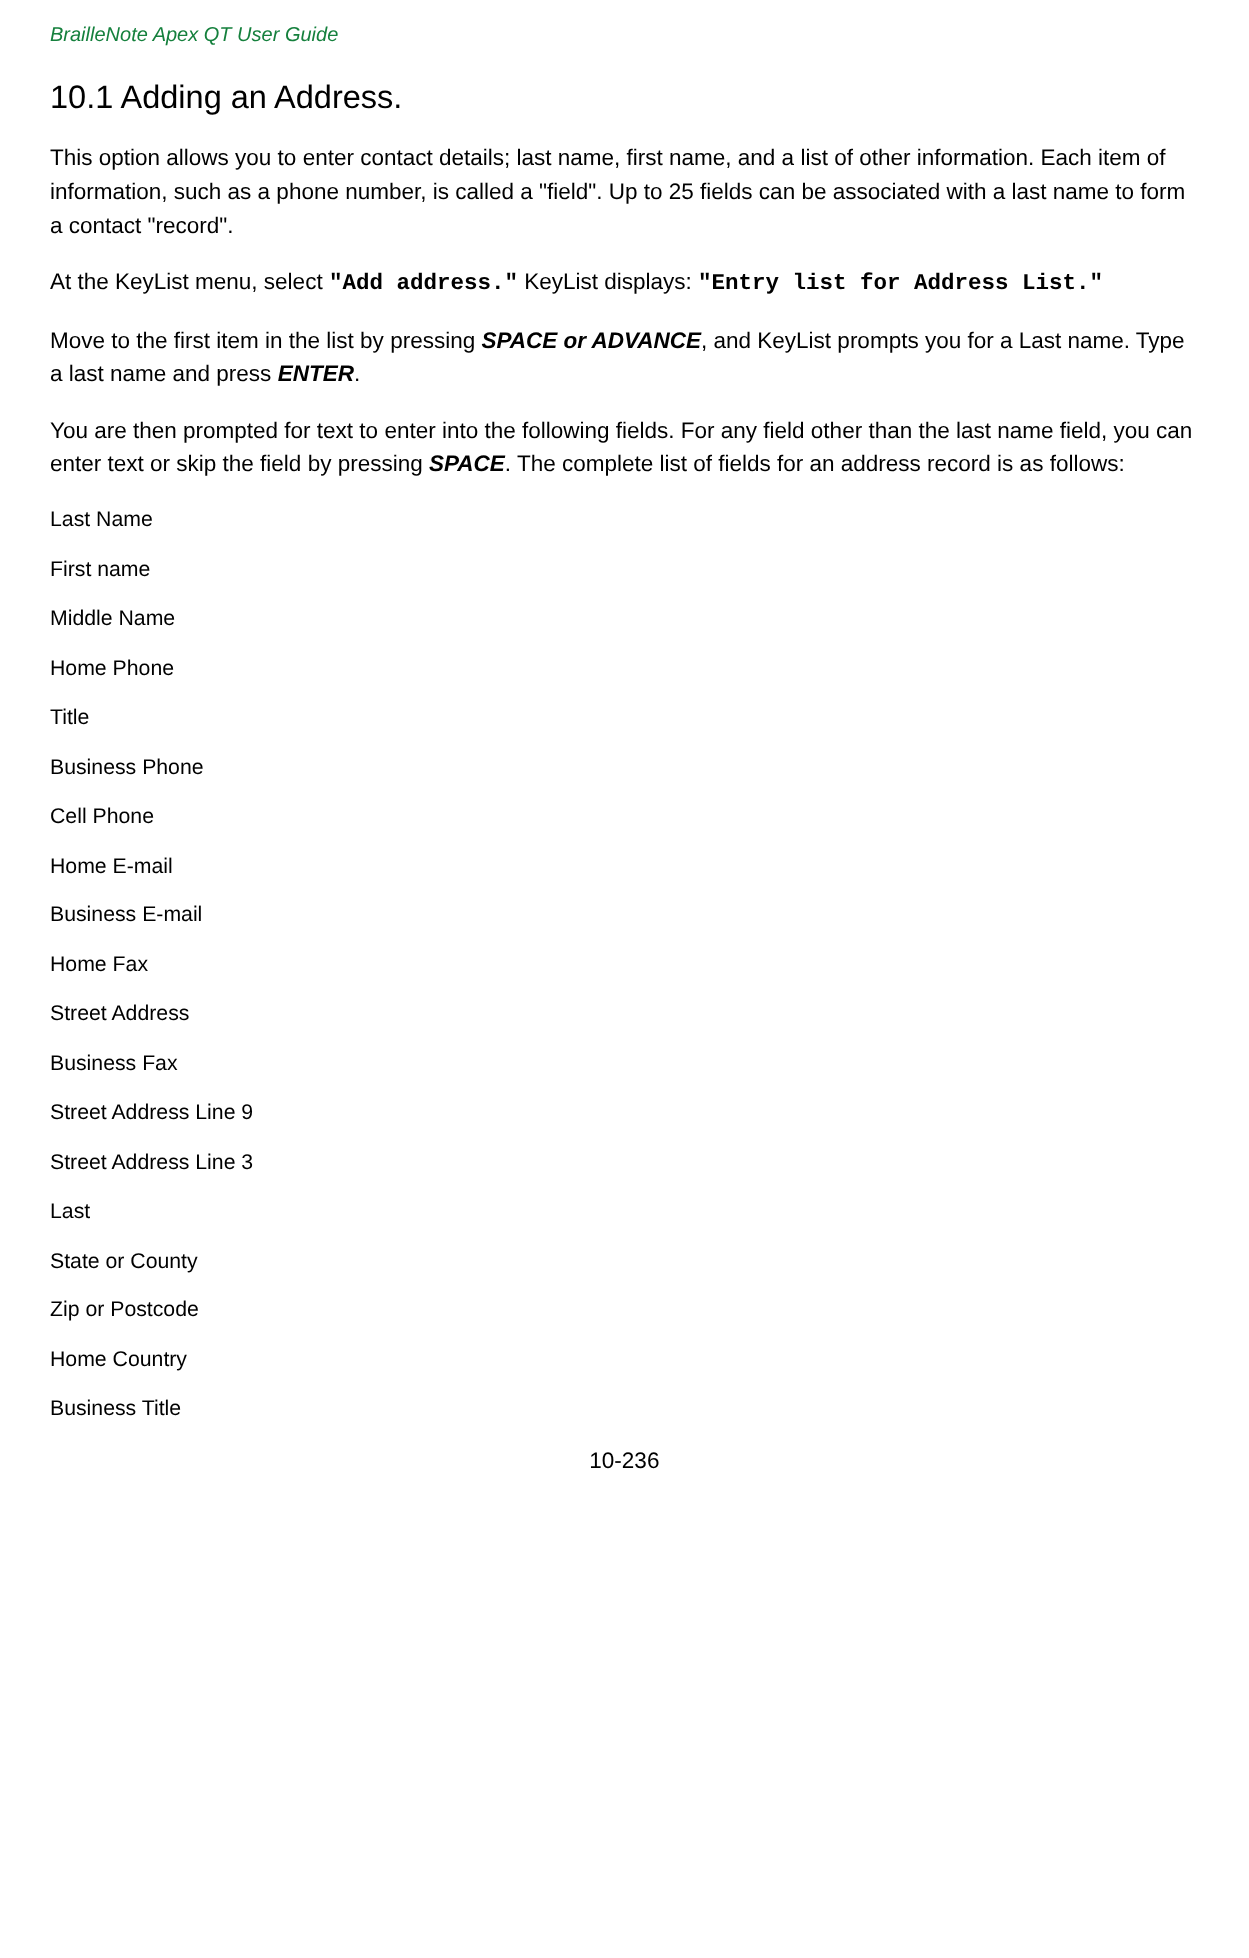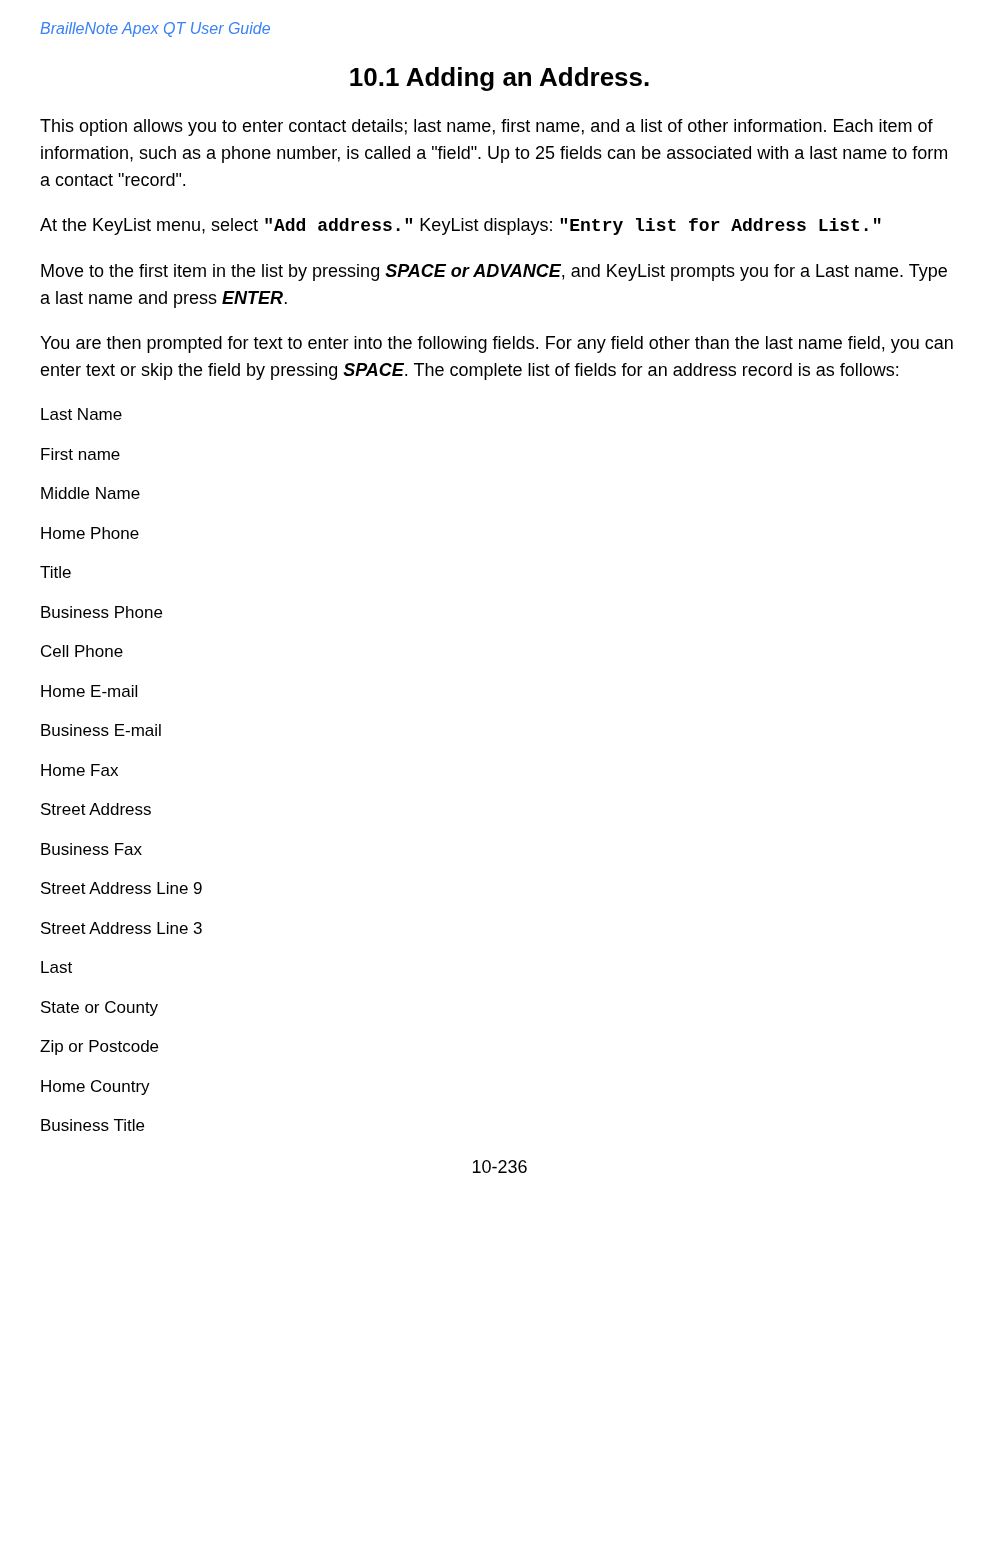--- a/index.html
+++ b/index.html
@@ -15,28 +15,27 @@
       background: #fff;
       width: 999px;
       min-height: 1566px;
       padding: 20px 40px 40px 40px;
     }
 
     .page-header {
       font-size: 16px;
       font-style: italic;
       margin-bottom: 24px;
-      color: #3b82f6;
+      color: #15803d;
     }
 
     .section-title {
       font-size: 26px;
-      font-weight: bold;
+      font-weight: normal;
       margin-bottom: 20px;
-      text-align: center;
     }
 
     .body-text {
       font-size: 18px;
       line-height: 1.5;
       margin-bottom: 18px;
     }
 
     .inline-bold {
       font-weight: bold;

